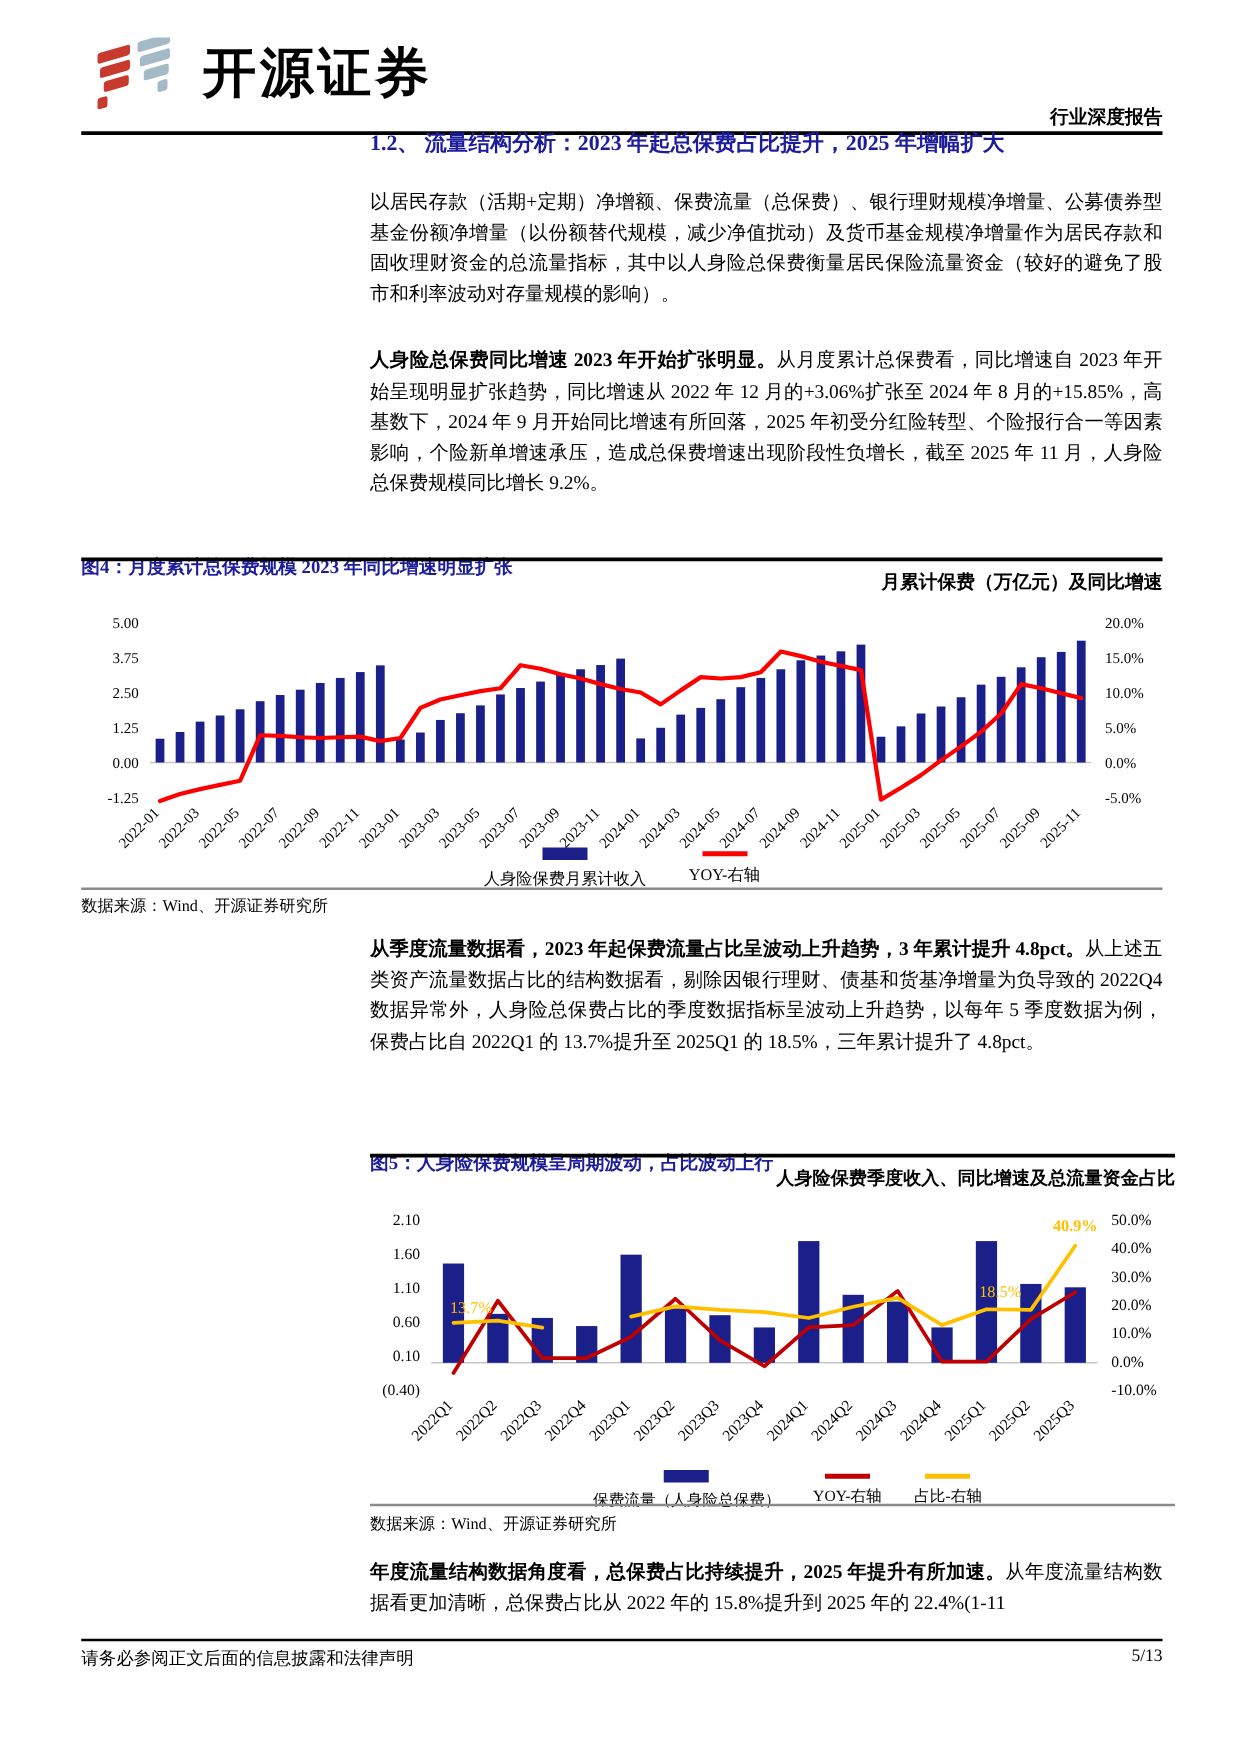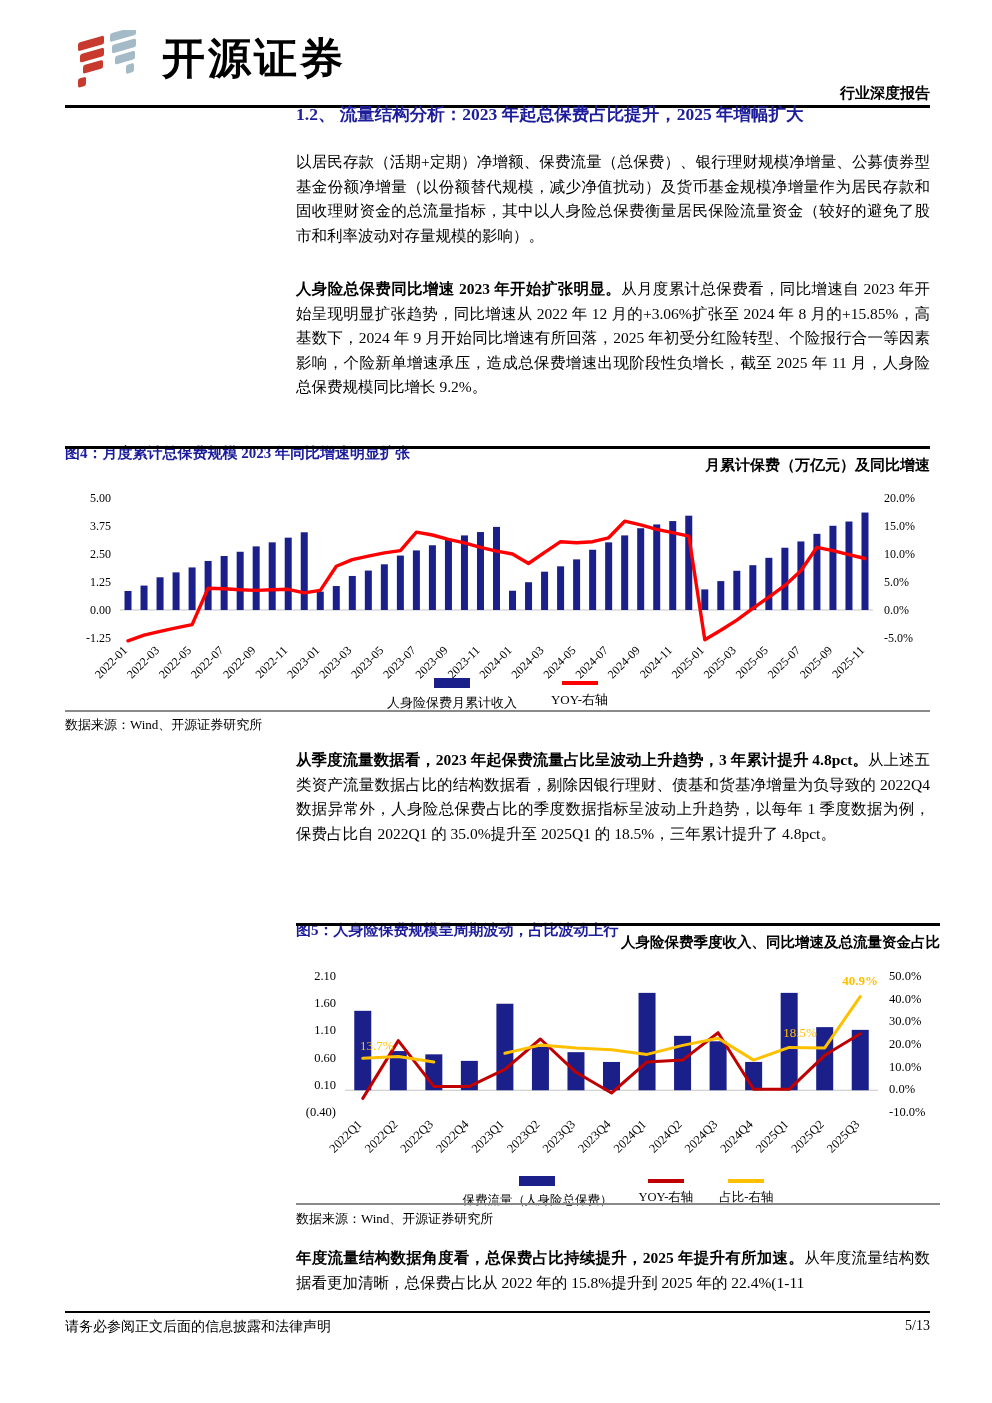--- a/index.html
+++ b/index.html
@@ -156,21 +156,21 @@
     <div class="item">
       <span class="swatch-line" style="background:#fe0000;"></span>
       <span>YOY-右轴</span>
     </div>
   </div>
 
   <div class="abs rule-gray" style="left:65px;top:710px;width:865px;height:1.5px;"></div>
   <div class="abs source" style="left:65px;top:716px;">数据来源：Wind、开源证券研究所</div>
 
   <p class="abs para" style="left:296px;top:748px;margin:0;">
-    <b>从季度流量数据看，2023 年起保费流量占比呈波动上升趋势，3 年累计提升 4.8pct。</b><span>从上述五类资产流量数据占比的结构数据看，剔除因银行理财、债基和货基净增量为负导致的 2022Q4 数据异常外，人身险总保费占比的季度数据指标呈波动上升趋势，以每年 1 季度数据为例，保费占比自 2022Q1 的 35.0%提升至 2025Q1 的 18.5%，三年累计提升了 4.8pct。</span>
+    <b>从季度流量数据看，2023 年起保费流量占比呈波动上升趋势，3 年累计提升 4.8pct。</b><span>从上述五类资产流量数据占比的结构数据看，剔除因银行理财、债基和货基净增量为负导致的 2022Q4 数据异常外，人身险总保费占比的季度数据指标呈波动上升趋势，以每年 5 季度数据为例，保费占比自 2022Q1 的 13.7%提升至 2025Q1 的 18.5%，三年累计提升了 4.8pct。</span>
   </p>
 
   <div class="abs fig-caption" style="left:296px;top:901px;">图5：人身险保费规模呈周期波动，占比波动上行</div>
   <div class="abs rule-black" style="left:296px;top:923px;width:644px;height:2.5px;"></div>
 
   <div class="abs chart-title" style="left:296px;top:933px;width:644px;font-size:14.5px;">人身险保费季度收入、同比增速及总流量资金占比</div>
   <svg id="chart2" class="abs" style="left:296px;top:960px;" width="644" height="215">
       <line x1="49" y1="130.24" x2="582" y2="130.24" stroke="#c6c6c6" stroke-width="1.2"></line>
       <text x="40" y="20" text-anchor="end" font-size="12.5">2.10</text>
       <text x="40" y="47.19999999999999" text-anchor="end" font-size="12.5">1.60</text>
@@ -215,21 +215,21 @@
       <text x="422.1" y="165" text-anchor="end" font-size="12.5" transform="rotate(-45 422.1 165)">2024Q3</text>
       <text x="457.6333333333333" y="165" text-anchor="end" font-size="12.5" transform="rotate(-45 457.6333333333333 165)">2024Q4</text>
       <text x="493.1666666666667" y="165" text-anchor="end" font-size="12.5" transform="rotate(-45 493.1666666666667 165)">2025Q1</text>
       <text x="528.7" y="165" text-anchor="end" font-size="12.5" transform="rotate(-45 528.7 165)">2025Q2</text>
       <text x="564.2333333333333" y="165" text-anchor="end" font-size="12.5" transform="rotate(-45 564.2333333333333 165)">2025Q3</text>
       <text x="80.76666666666667" y="90.28" text-anchor="middle" font-size="13" fill="#ffc000" font-weight="normal">13.7%</text>
       <text x="504.1666666666667" y="77.4" text-anchor="middle" font-size="13" fill="#ffc000" font-weight="normal">18.5%</text>
       <text x="564.2333333333333" y="24.62666666666668" text-anchor="middle" font-size="13" fill="#ffc000" font-weight="bold">40.9%</text>
     </svg>
 
-  <div class="abs legend" style="left:296px;top:1176px;width:644px;gap:26px;font-size:12.5px;">
+  <div class="abs legend" style="left:308px;top:1176px;width:644px;gap:26px;font-size:12.5px;">
     <div class="item">
       <span class="swatch-bar" style="background:#1b1f8a;"></span>
       <span>保费流量（人身险总保费）</span>
     </div>
     <div class="item">
       <span class="swatch-line" style="background:#c00000;"></span>
       <span>YOY-右轴</span>
     </div>
     <div class="item">
       <span class="swatch-line" style="background:#ffc000;"></span>

